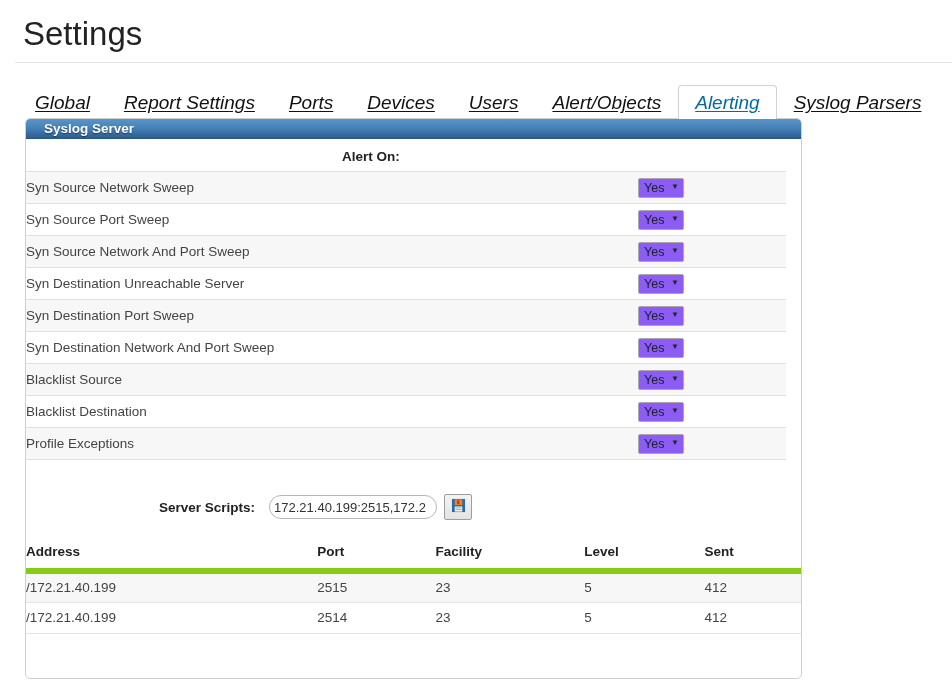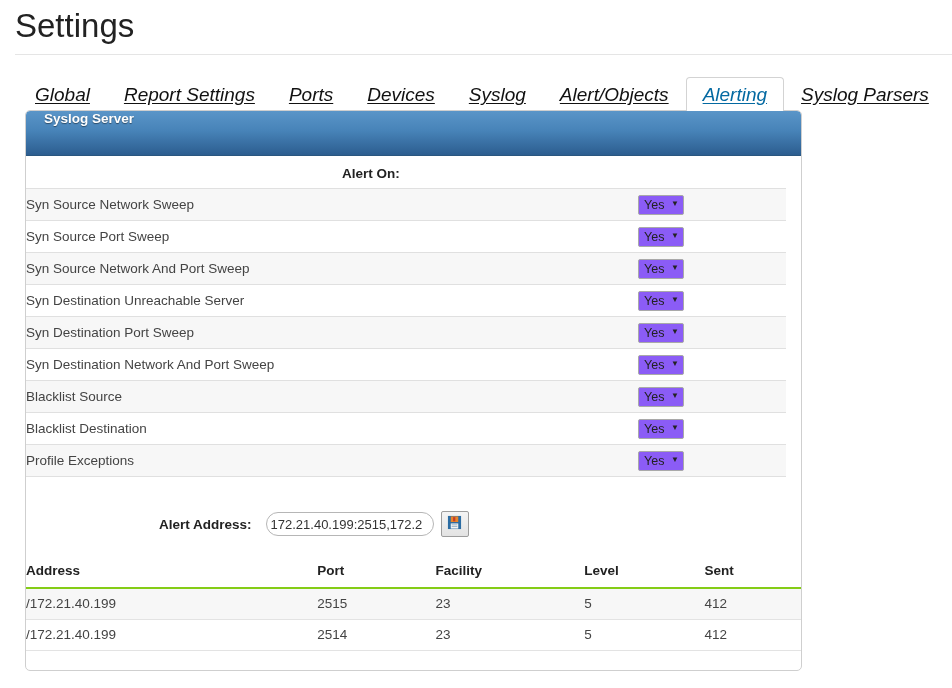--- a/index.html
+++ b/index.html
@@ -12,21 +12,21 @@
     font-family: "Liberation Sans", sans-serif;
     color: #333333;
     overflow: hidden;
   }
 
   
   .page-title {
     font-size: 33px;
     font-weight: normal;
     color: #222222;
-    margin: 0;
+    margin: 8px;
     padding: 6px 0 0 15px;
     line-height: 40px;
     letter-spacing: 0px;
   }
   .title-rule {
     height: 1px;
     background: #e5e5e5;
     margin: 8px 0 0 15px;
     width: 937px;
   }
@@ -72,24 +72,25 @@
     position: relative;
     margin-left: 25px;
     width: 777px;
     border: 1px solid #cfcfcf;
     border-radius: 5px;
     background: #ffffff;
     height: 561px;
     overflow: hidden;
   }
   .panel-header {
-    height: 45px;
+    height: 20px;
     background: linear-gradient(to bottom, #5a95c8 0%, #4783b8 45%, #2c5d8f 100%);
     border-bottom: 1px solid #2a567f;
     display: flex;
+    align-items: center;
     padding-left: 18px;
     border-radius: 4px 4px 0 0;
   }
   .panel-header-title {
     color: #ffffff;
     font-size: 13.5px;
     font-weight: bold;
     text-shadow: 0 1px 1px rgba(0,0,0,0.45);
   }
 
@@ -188,21 +189,21 @@
     border-collapse: collapse;
     table-layout: fixed;
     margin-top: 23px;
   }
   .servers-table th {
     text-align: left;
     font-size: 13.5px;
     font-weight: bold;
     color: #222222;
     padding: 0 0 9px 0;
-    border-bottom: 2px solid #84cc16;
+    border-bottom: 6px solid #84cc16;
     height: 28px;
     vertical-align: bottom;
   }
   .servers-table td {
     font-size: 13.5px;
     color: #444444;
     height: 31px;
     vertical-align: middle;
     border-bottom: 1px solid #e3e3e3;
     padding: 0;
@@ -219,21 +220,21 @@
 <body>
 
 <h1 class="page-title">Settings</h1>
 <div class="title-rule"></div>
 
 <div class="tabs" id="tab-bar">
     <div class="tab"><span class="tab-label">Global</span></div>
     <div class="tab"><span class="tab-label">Report Settings</span></div>
     <div class="tab"><span class="tab-label">Ports</span></div>
     <div class="tab"><span class="tab-label">Devices</span></div>
-    <div class="tab"><span class="tab-label">Syslog</span></div>
+    <div class="tab"><span class="tab-label">Users</span></div>
     <div class="tab"><span class="tab-label">Alert/Objects</span></div>
     <div class="tab active"><span class="tab-label">Alerting</span></div>
     <div class="tab"><span class="tab-label">Syslog Parsers</span></div>
     <div class="tab"><span class="tab-label">Attributes</span></div>
   </div>
 
 <div class="panel">
 
   <div class="panel-header">
     <span class="panel-header-title">Syslog Server</span>
@@ -303,21 +304,21 @@
           <td class="alert-name">Profile Exceptions</td>
           <td class="alert-ctl"><span class="mini-select">
               <span>Yes</span>
               <span class="arrow">▼</span>
             </span></td>
         </tr>
       </tbody>
   </table>
 
   <div class="server-row">
-    <span class="server-label">Alert Address:</span>
+    <span class="server-label">Server Scripts:</span>
     <input class="server-input" type="text" value="172.21.40.199:2515,172.2" style="">
     <button class="save-btn">
       <span>
         <svg width="15" height="15" viewBox="0 0 16 16" xmlns="http://www.w3.org/2000/svg">
           <rect x="1" y="1" width="14" height="14" fill="#2b6ca3"></rect>
           <rect x="4" y="1.5" width="8" height="6" fill="#e8852a"></rect>
           <rect x="6.5" y="2.3" width="2.4" height="4.4" fill="#c43b2a"></rect>
           <rect x="4" y="9" width="8" height="5.5" fill="#f2f2f2"></rect>
           <rect x="5" y="10" width="6" height="1" fill="#9ab3c7"></rect>
           <rect x="5" y="11.8" width="6" height="1" fill="#9ab3c7"></rect>

